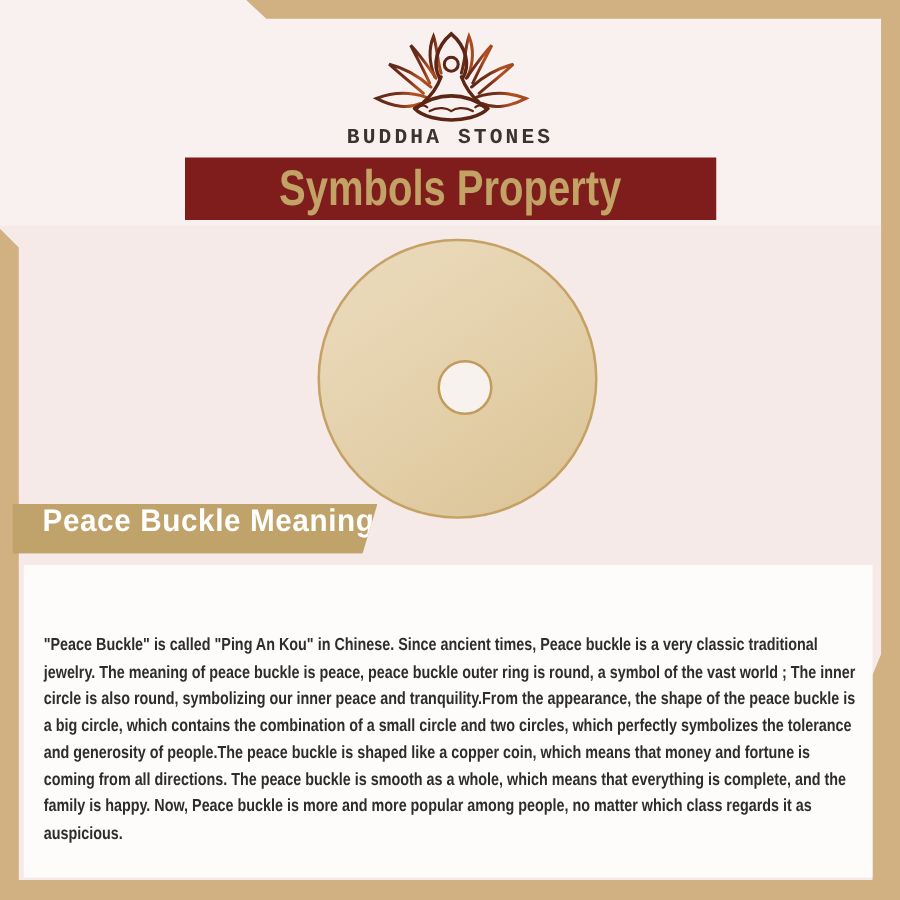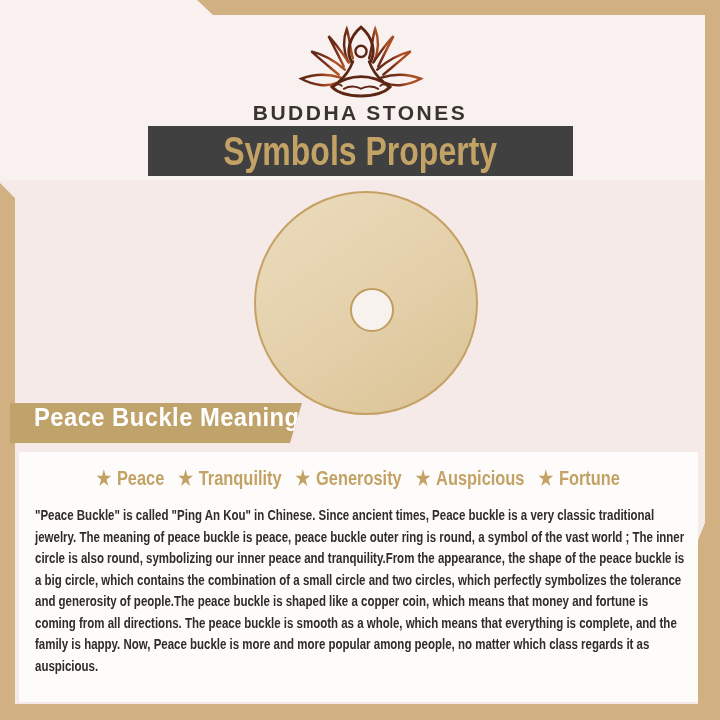--- a/index.html
+++ b/index.html
@@ -7,26 +7,26 @@
        font-family:"Liberation Sans", sans-serif;}
 
   
   .frame-base{position:absolute;inset:0;background:#d1b082;}
   .pink-sheet{position:absolute;inset:0;
     background:linear-gradient(180deg,#f8f1ef 0px,#f8f1ef 180px,#f5eae8 181px,#f5eae8 100%);
     clip-path:polygon(0 0,197px 0,213px 15px,705px 15px,705px 523px,698px 540px,
                       698px 704px,15px 704px,15px 198px,0 183px);}
   .lotus{position:absolute;left:295px;top:24px;width:132px;height:75px;}
   .brand-name{position:absolute;left:0;top:101px;width:720px;text-align:center;
-    font-family:Liberation Sans, sans-serif;font-size:21px;font-weight:700;
+    font-family:Liberation Mono, monospace;font-size:17px;font-weight:700;
     letter-spacing:2.5px;color:#3a3430;}
 
   
   .title-band{position:absolute;left:148px;top:126px;width:425px;height:50px;
-    background:#404040;display:flex;align-items:center;justify-content:center;}
+    background:#7f1d1d;display:flex;align-items:center;justify-content:center;}
   .title-band span{display:inline-block;font-size:40px;font-weight:700;
     color:#c3a266;transform:scaleX(0.8);white-space:nowrap;}
 
   
   .jade-ring{position:absolute;left:254px;top:191px;width:224px;height:224px;
     border-radius:50%;border:2px solid #c5a164;box-sizing:border-box;
     background:linear-gradient(145deg,#ecdcbe 0%,#e3cfa9 55%,#dac293 100%);}
   .ring-hole{position:absolute;left:94px;top:95px;width:44px;height:44px;
     border-radius:50%;border:2px solid #c29c5c;box-sizing:border-box;
     background:#f8f2ef;}
@@ -95,17 +95,14 @@
 
 <div class="jade-ring">
   <div class="ring-hole"></div>
 </div>
 
 <div class="meaning-banner">
   <span>Peace Buckle Meaning</span>
 </div>
 
 <div class="description-panel">
-  <div class="keywords-row">
-    <span class="keywords-inner" id="keywords-inner"><span class="kw-star first">★</span><span>Peace</span><span class="kw-star">★</span><span>Tranquility</span><span class="kw-star">★</span><span>Generosity</span><span class="kw-star">★</span><span>Auspicious</span><span class="kw-star">★</span><span>Fortune</span></span>
-  </div>
   <div class="description-paragraph">"Peace Buckle" is called "Ping An Kou" in Chinese. Since ancient times, Peace buckle is a very classic traditional jewelry. The meaning of peace buckle is peace, peace buckle outer ring is round, a symbol of the vast world ; The inner circle is also round, symbolizing our inner peace and tranquility.From the appearance, the shape of the peace buckle is a big circle, which contains the combination of a small circle and two circles, which perfectly symbolizes the tolerance and generosity of people.The peace buckle is shaped like a copper coin, which means that money and fortune is coming from all directions. The peace buckle is smooth as a whole, which means that everything is complete, and the family is happy. Now, Peace buckle is more and more popular among people, no matter which class regards it as auspicious.</div>
 </div>
 
 </body></html>

